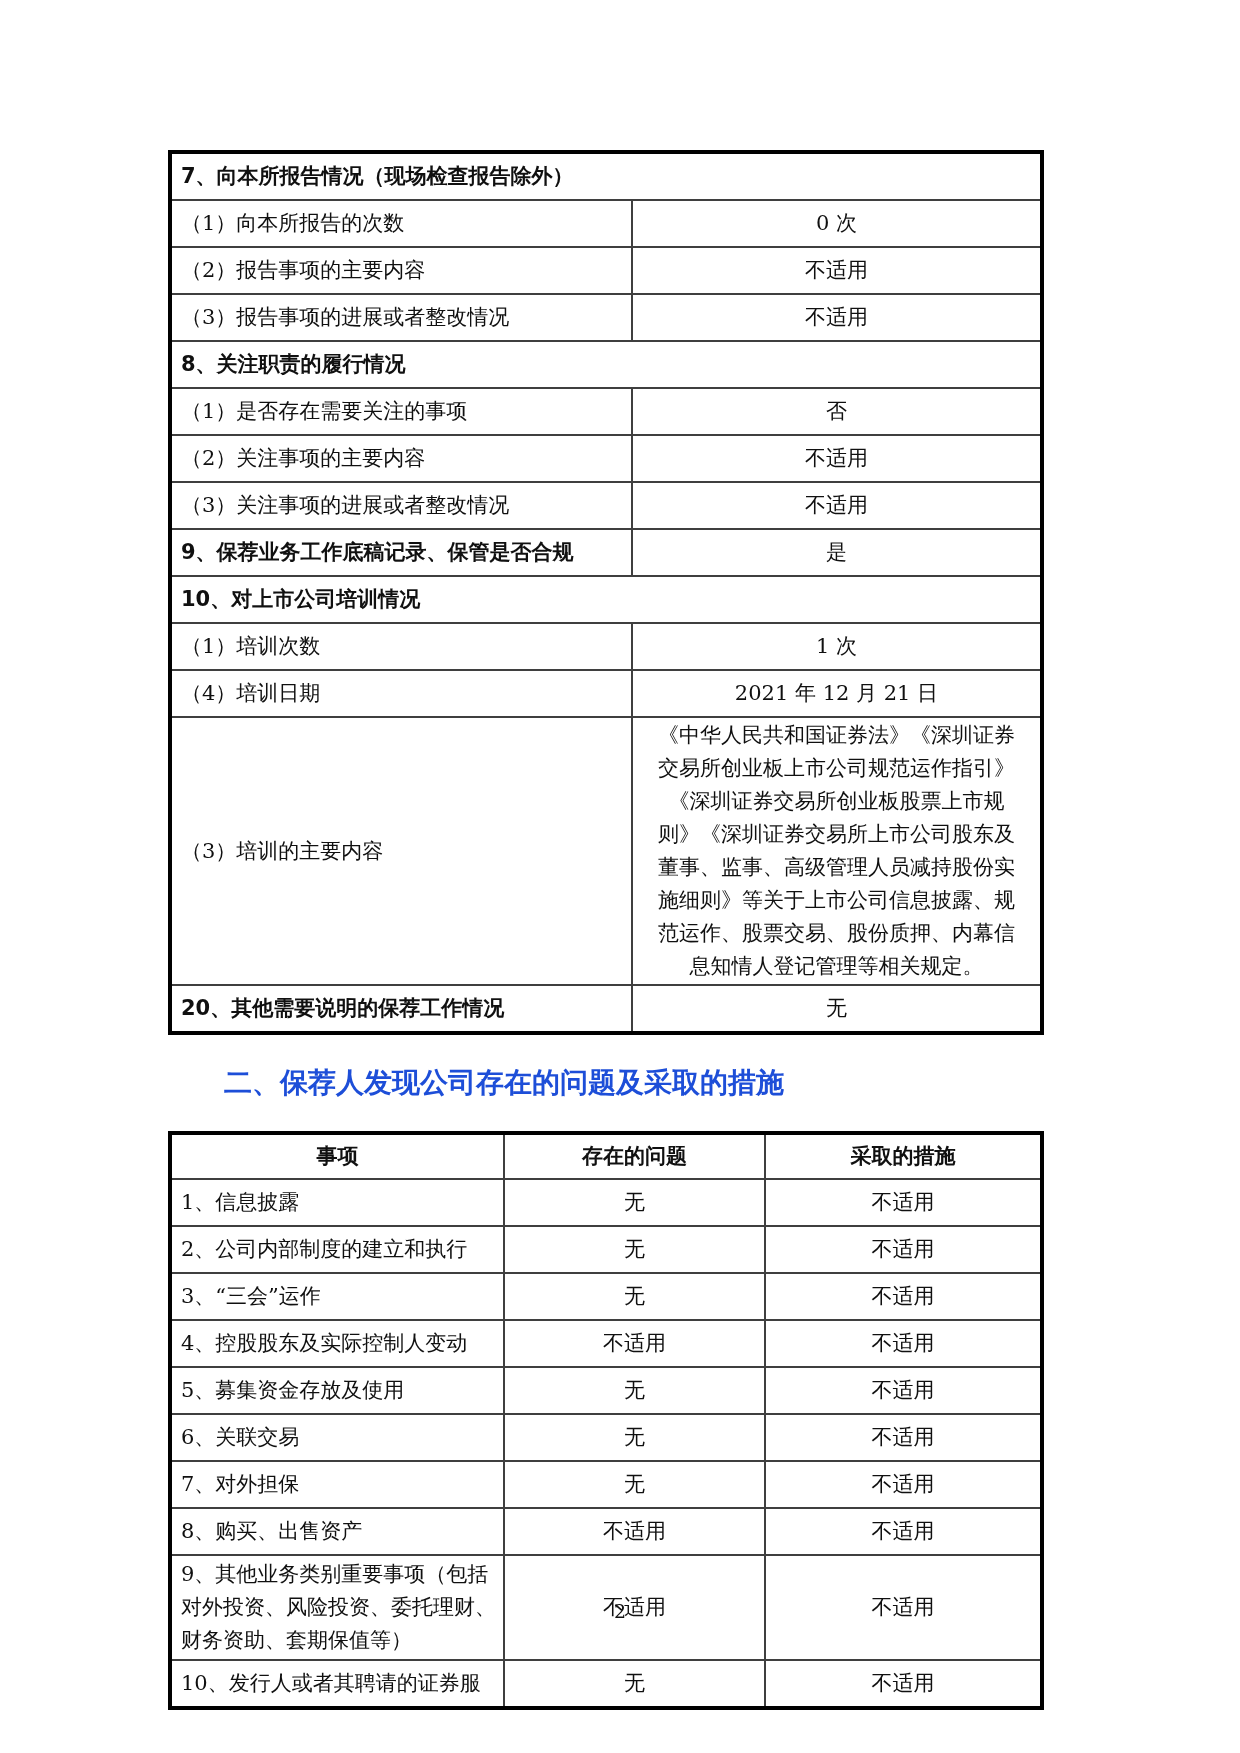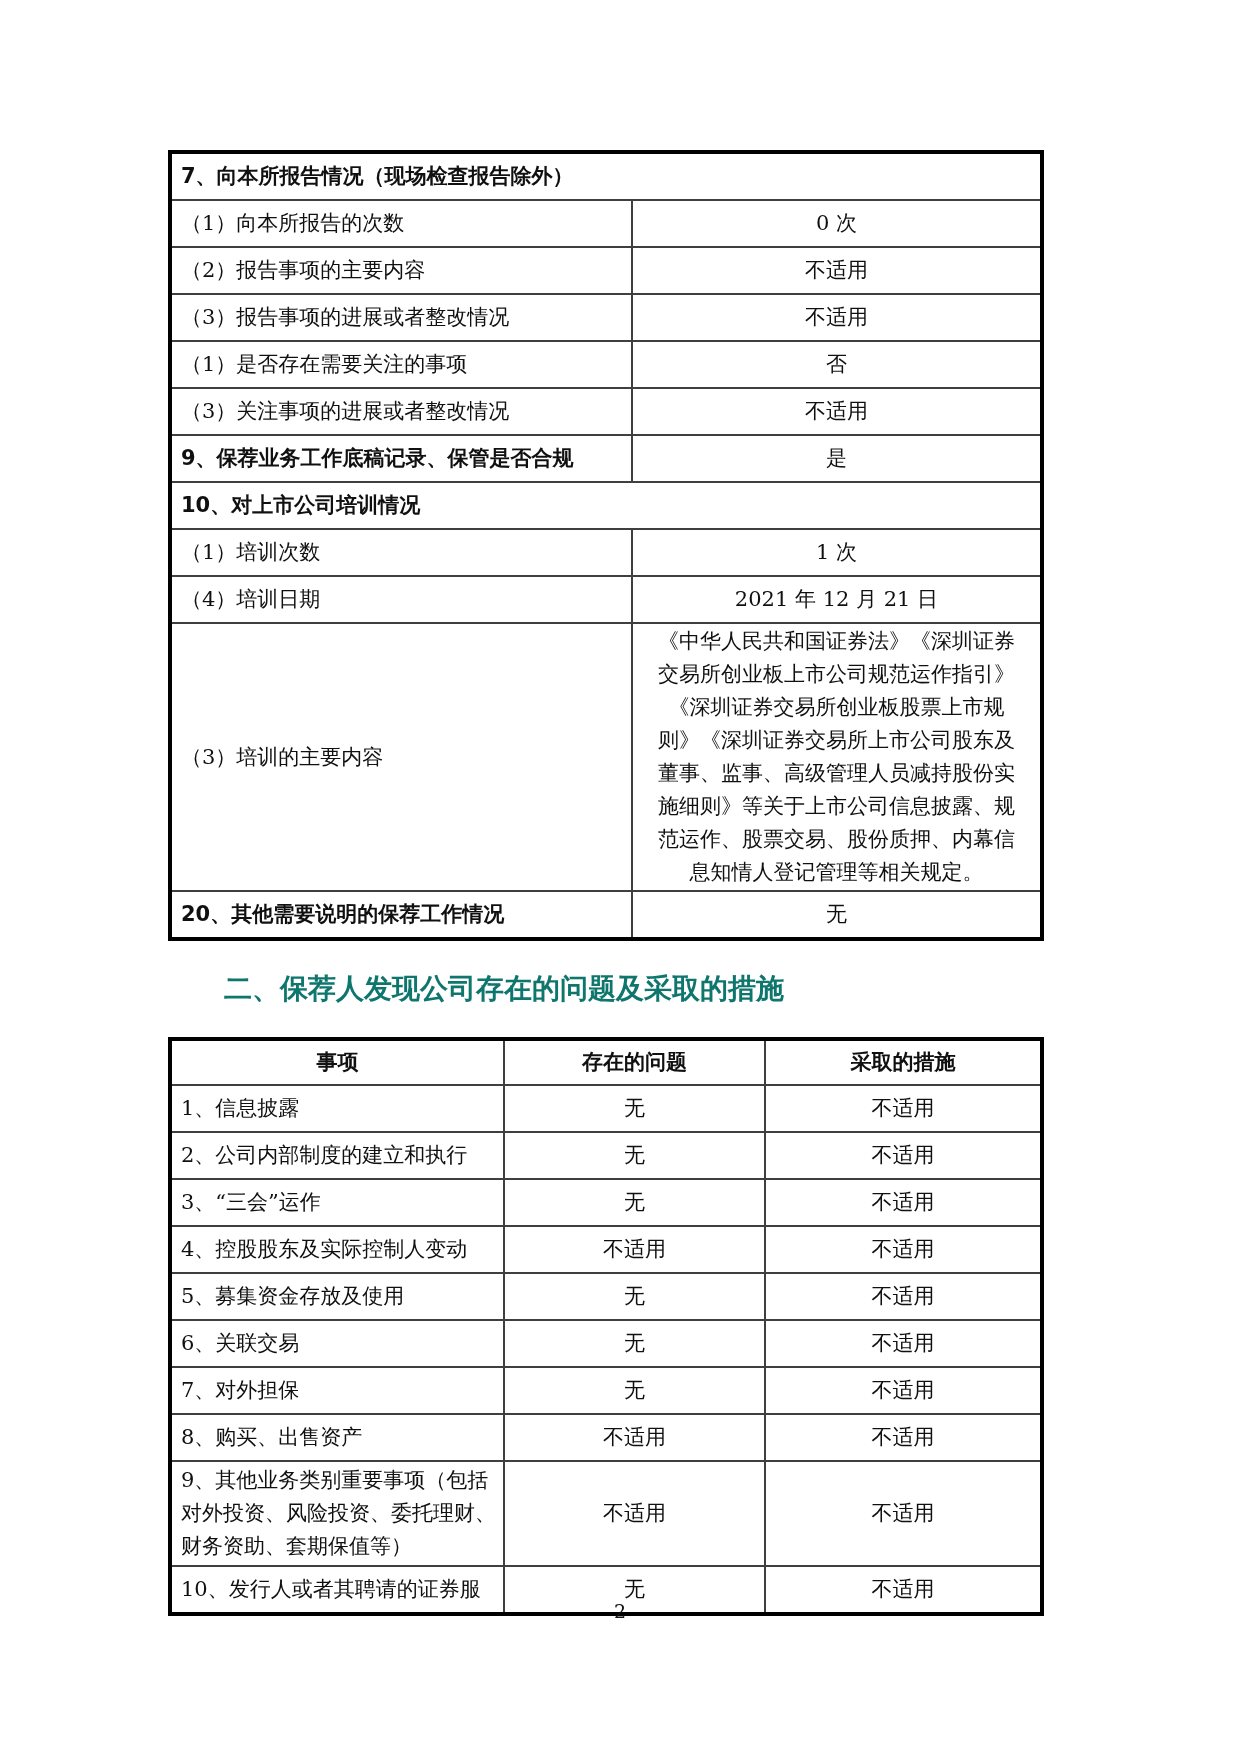--- a/index.html
+++ b/index.html
@@ -30,21 +30,21 @@
     font-family: "DejaVu Sans", "Liberation Sans", sans-serif;
   }
   .tallv { height: auto; line-height: 33px; padding: 1px 16px; }
   th {
     height: 39px; text-align: center; font-weight: 700;
     font-family: "DejaVu Sans", "Liberation Sans", sans-serif;
     padding: 2px 4px;
   }
   .sec-title {
     font-family: "DejaVu Sans", "Liberation Sans", sans-serif;
-    font-weight: 700; font-size: 28px; line-height: 44px; color: #0f766e;
+    font-weight: 700; font-size: 28px; line-height: 44px; color: #1d4ed8;
     margin: 26px 0 26px 56px;
   }
   .page-num {
     position: absolute; top: 1600px; left: 0; width: 1240px;
     text-align: center; font-size: 19px; color: #101010;
   }
 </style>
 </head>
 <body>
 
@@ -65,22 +65,29 @@
         </tr>
         <tr>
           <td class="lab">（2）报告事项的主要内容</td>
           <td class="val">不适用</td>
         </tr>
         <tr>
           <td class="lab">（3）报告事项的进展或者整改情况</td>
           <td class="val">不适用</td>
         </tr>
         <tr>
+          <td colspan="2" class="lab sect">8、关注职责的履行情况</td>
+        </tr>
+        <tr>
           <td class="lab">（1）是否存在需要关注的事项</td>
           <td class="val">否</td>
+        </tr>
+        <tr>
+          <td class="lab">（2）关注事项的主要内容</td>
+          <td class="val">不适用</td>
         </tr>
         <tr>
           <td class="lab">（3）关注事项的进展或者整改情况</td>
           <td class="val">不适用</td>
         </tr>
         <tr>
           <td class="lab sect">9、保荐业务工作底稿记录、保管是否合规</td>
           <td class="val">是</td>
         </tr>
         <tr>

